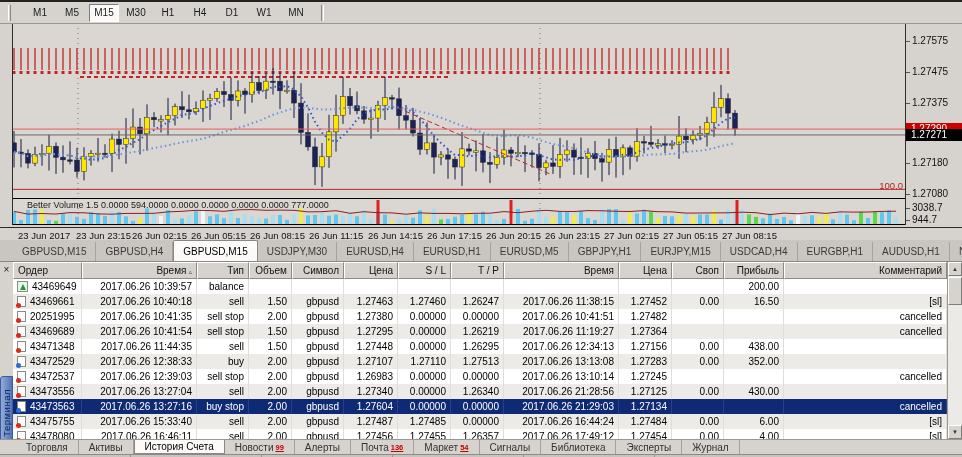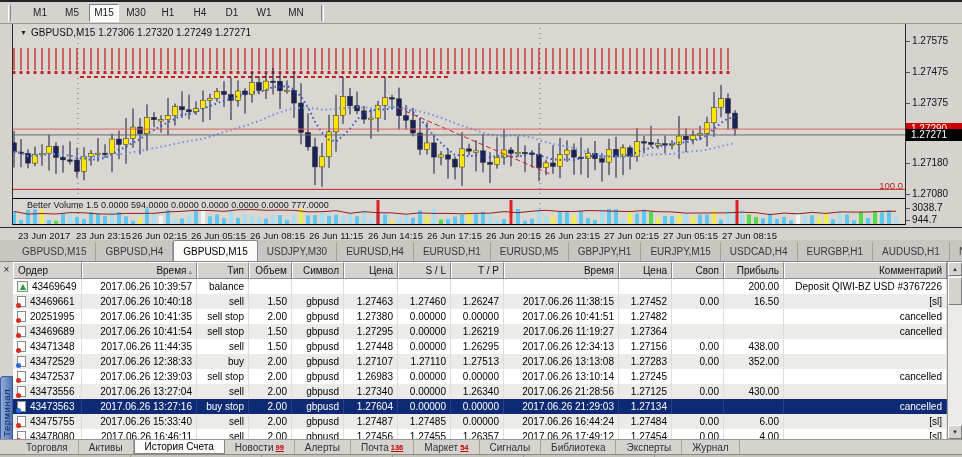--- a/index.html
+++ b/index.html
@@ -761,24 +761,20 @@
         <rect x="866" y="194.0388476248736" width="4" height="5.961152375126403" fill="#5ec7ef"></rect>
         <rect x="873" y="187.78667708855937" width="4" height="12.213322911440628" fill="#57d94a"></rect>
         <rect x="880" y="188.24400935625818" width="4" height="11.755990643741825" fill="#5ec7ef"></rect>
         <rect x="887" y="186.19907080256962" width="4" height="13.800929197430378" fill="#5ec7ef"></rect>
         <rect x="894" y="193.20687294169693" width="4" height="6.793127058303071" fill="#a9ddf0"></rect>
         <rect x="376.5" y="176" width="3" height="24" fill="#e02020"></rect>
         <rect x="509.5" y="176" width="3" height="24" fill="#e02020"></rect>
         <rect x="735.5" y="176" width="3" height="24" fill="#e02020"></rect>
         <path d="M14 187.4 L28 190.1 L42 189.5 L56 190.0 L70 188.6 L84 188.8 L98 189.9 L112 190.2 L126 189.4 L140 189.4 L154 189.3 L168 187.9 L182 187.3 L196 186.3 L210 186.6 L224 187.3 L238 185.8 L252 185.6 L266 186.3 L280 186.1 L294 186.3 L308 187.9 L322 187.7 L336 186.7 L350 189.3 L364 187.7 L378 188.7 L392 188.9 L406 190.2 L420 188.9 L434 189.4 L448 189.4 L462 189.8 L476 189.3 L490 189.2 L504 187.6 L518 188.7 L532 187.2 L546 186.3 L560 187.4 L574 187.5 L588 186.6 L602 186.8 L616 187.3 L630 187.5 L644 186.6 L658 187.7 L672 187.9 L686 189.1 L700 189.0 L714 188.9 L728 188.8 L742 188.2 L756 188.7 L770 190.6 L784 189.1 L798 189.8 L812 188.4 L826 189.4 L840 187.9 L854 188.1 L868 188.0 L882 187.4 L896 187.2 " fill="none" stroke="#8b2020" stroke-width="1"></path>
       </svg>
-    <div id="chart-title">
-      <span class="tri">▼</span>
-      <span>GBPUSD,M15 1.27306 1.27320 1.27249 1.27271</span>
-    </div>
     <div id="fibo-label">100.0</div>
     <div id="indicator-label">Better Volume 1.5 0.0000 594.0000 0.0000 0.0000 0.0000 0.0000 777.0000</div>
     <div id="price-scale">
       <div id="scale-ticks">
           <div class="scale-tick" style="top: 11px;">1.27575</div>
           <div class="scale-tick" style="top: 42px;">1.27475</div>
           <div class="scale-tick" style="top: 73px;">1.27375</div>
           <div class="scale-tick" style="top: 133px;">1.27180</div>
           <div class="scale-tick" style="top: 164px;">1.27080</div>
           <div class="scale-tick" style="top: 178px;">3038.7</div>
@@ -846,21 +842,20 @@
         <div class="td right" style="width: 52px;">balance</div>
         <div class="td right" style="width: 43px;"></div>
         <div class="td right" style="width: 52px;"></div>
         <div class="td right" style="width: 54px;"></div>
         <div class="td right" style="width: 53px;"></div>
         <div class="td right" style="width: 53px;"></div>
         <div class="td right" style="width: 115px;"></div>
         <div class="td right" style="width: 53px;"></div>
         <div class="td right" style="width: 52px;"></div>
         <div class="td right" style="width: 60px;">200.00</div>
-        <div class="td right" style="width: 163px;">Deposit QIWI-BZ USD #3767226</div>
       </div>
       <div class="trow alt">
         <div class="td order-cell" style="width: 69px;">
           <span class="doc-icon">
             <span class="dot sell"></span>
           </span>
           <span>43469661</span>
         </div>
         <div class="td right" style="width: 115px;">2017.06.26 10:40:18</div>
         <div class="td right" style="width: 52px;">sell</div>

